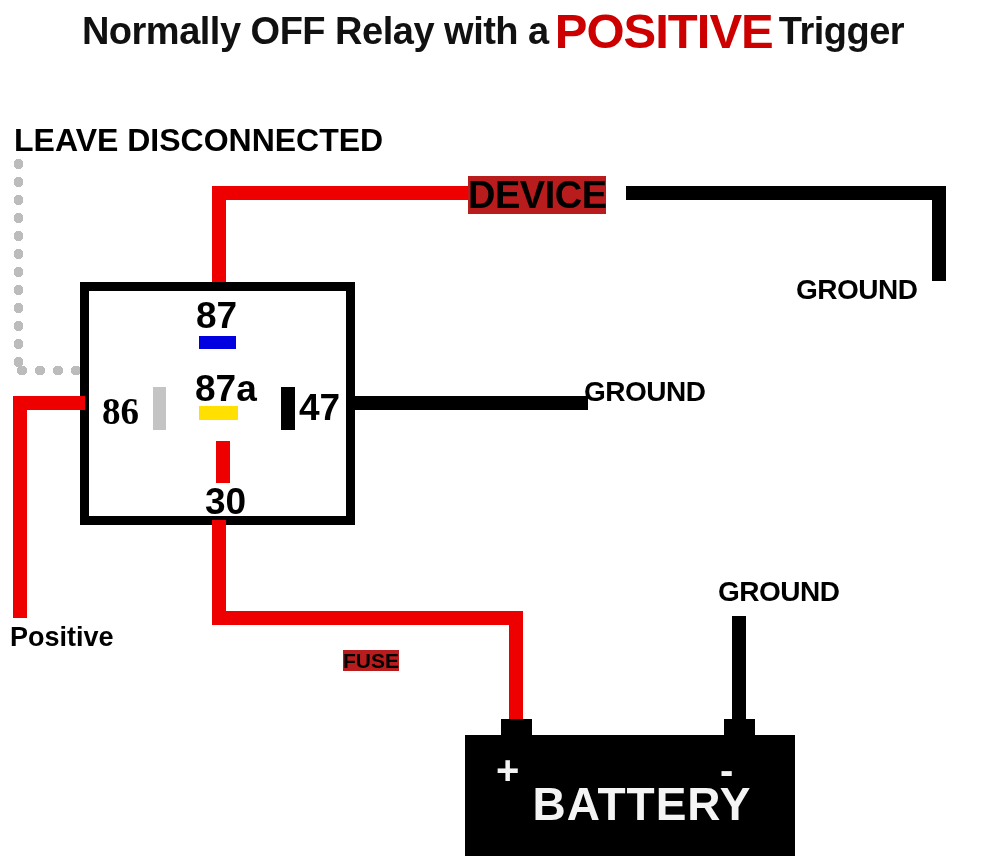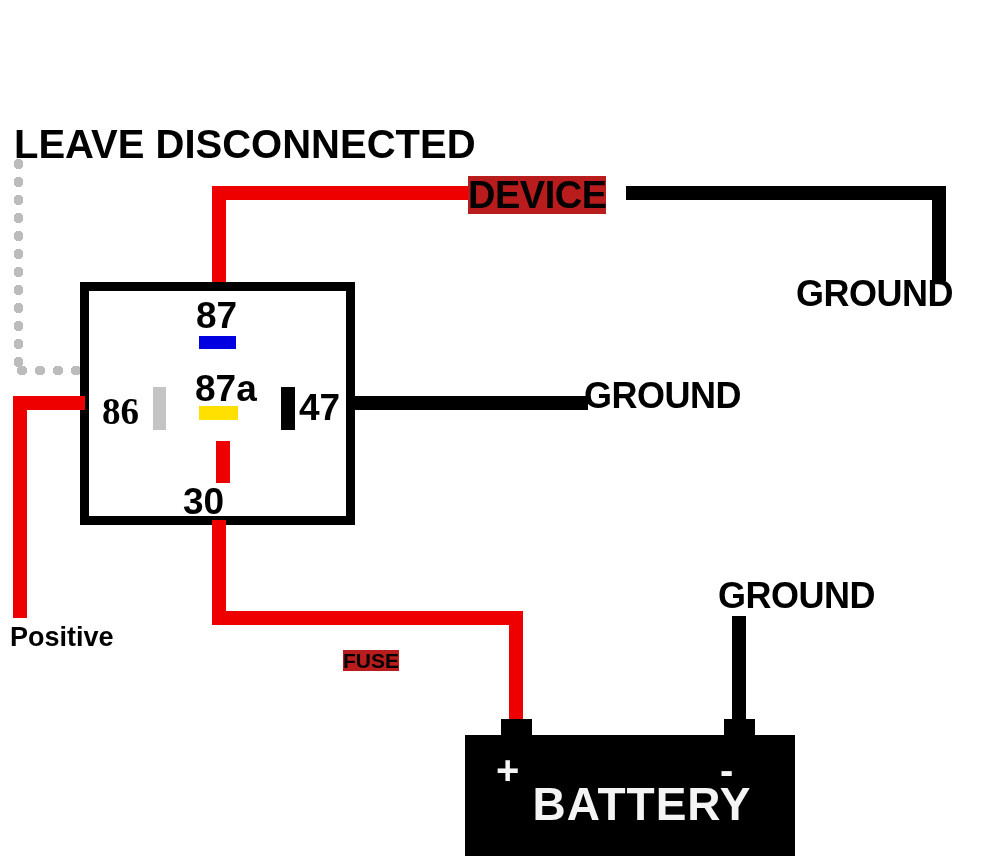--- a/index.html
+++ b/index.html
@@ -100,22 +100,22 @@
 
   
   .lbl {
     position: absolute;
     font-family: "Liberation Sans", sans-serif;
     font-weight: bold;
     color: #000000;
     line-height: 1.02;
     white-space: nowrap;
   }
-  .lbl-xl   { font-size: 36px; letter-spacing: -0.5px; }
-  .lbl-lg   { font-size: 40px; }
+  .lbl-xl   { font-size: 28px; letter-spacing: -0.5px; }
+  .lbl-lg   { font-size: 32px; }
   .lbl-md   { font-size: 27px; }
   .lbl-sm   { font-size: 21px; }
 
   
   .battery-body {
     position: absolute;
     left: 465px;
     top: 735px;
     width: 330px;
     height: 121px;
@@ -157,20 +157,25 @@
     color: #000000;
     line-height: 1;
     white-space: nowrap;
   }
 </style>
 </head>
 <body>
 
 <div id="stage">
 
+  <div class="title-bar">
+    <span class="title-seg">Normally OFF Relay with a</span>
+    <span class="title-seg accent">POSITIVE</span>
+    <span class="title-seg">Trigger</span>
+  </div>
 
   <div class="lbl lbl-lg" style="left:14px; top:124px;">LEAVE DISCONNECTED</div>
 
   <div class="dot-v" style="left:13px; top:155px; height:216px;"></div>
   <div class="dot-h" style="left:13px; top:365px; width:175px;"></div>
   <div class="dot-blob" style="left:205px; top:363px; width:11px; height:11px;"></div>
   <div class="dot-blob" style="left:198px; top:400px; width:11px; height:11px;"></div>
 
   <div class="wire-v red" style="left:212px; top:186px; width:14px; height:100px;"></div>
   <div class="wire-h red" style="left:212px; top:186px; width:268px; height:14px;"></div>
@@ -189,21 +194,21 @@
     <div class="term-label" style="left:106px; top:79px;">87a</div>
     <div class="term-bar" style="left:110px; top:115px; width:39px; height:14px; background:#FFE000;"></div>
 
     <div class="term-label" style="left:13px; top:102px;font-family:Liberation Serif, serif;">86</div>
     <div class="term-bar" style="left:64px; top:96px; width:13px; height:43px; background:#C4C4C4;"></div>
 
     <div class="term-label" style="left:210px; top:98px;">47</div>
     <div class="term-bar" style="left:192px; top:96px; width:14px; height:43px; background:#000000;"></div>
 
     <div class="term-bar" style="left:127px; top:150px; width:14px; height:42px; background:#EE0000;"></div>
-    <div class="term-label" style="left:94px; top:192px;">30</div>
+    <div class="term-label" style="left:116px; top:192px;">30</div>
   </div>
 
   <div class="wire-h blk" style="left:352px; top:396px; width:236px; height:14px;"></div>
   <div class="lbl lbl-xl" style="left:584px; top:378px;">GROUND</div>
 
   <div class="wire-h red" style="left:13px; top:396px; width:72px; height:14px;"></div>
   <div class="wire-v red" style="left:13px; top:396px; width:14px; height:222px;"></div>
   <div class="lbl lbl-md" style="left:10px; top:624px;">Positive</div>
 
   <div class="wire-v red" style="left:212px; top:520px; width:14px; height:98px;"></div>

